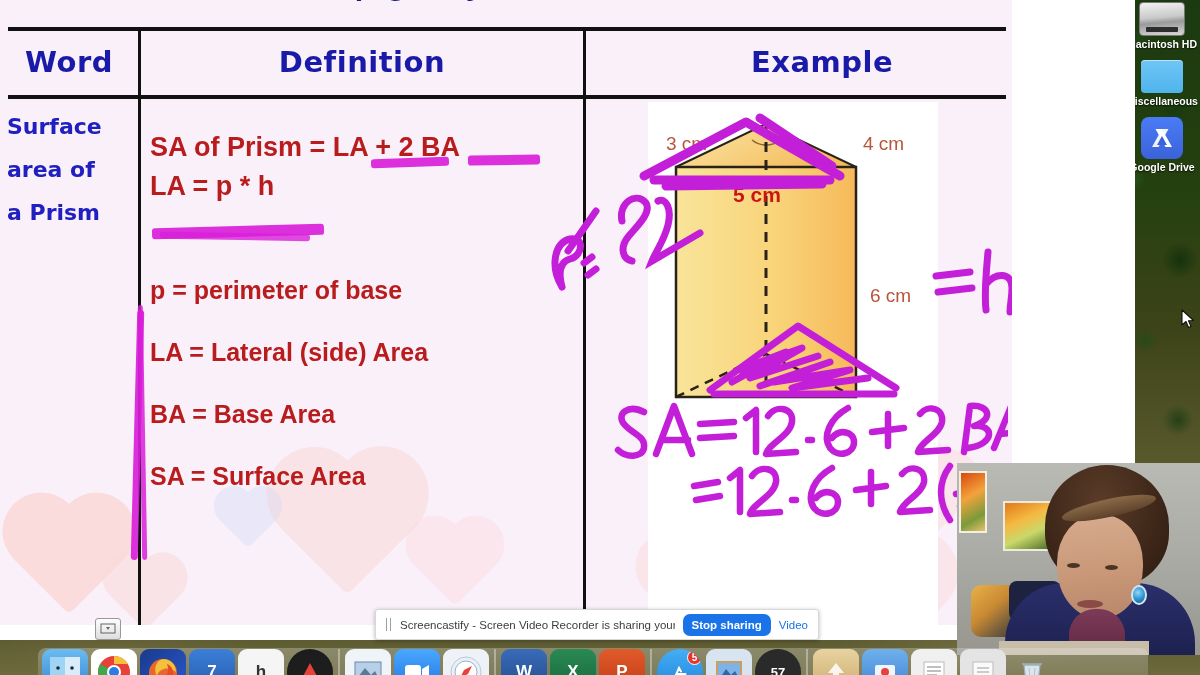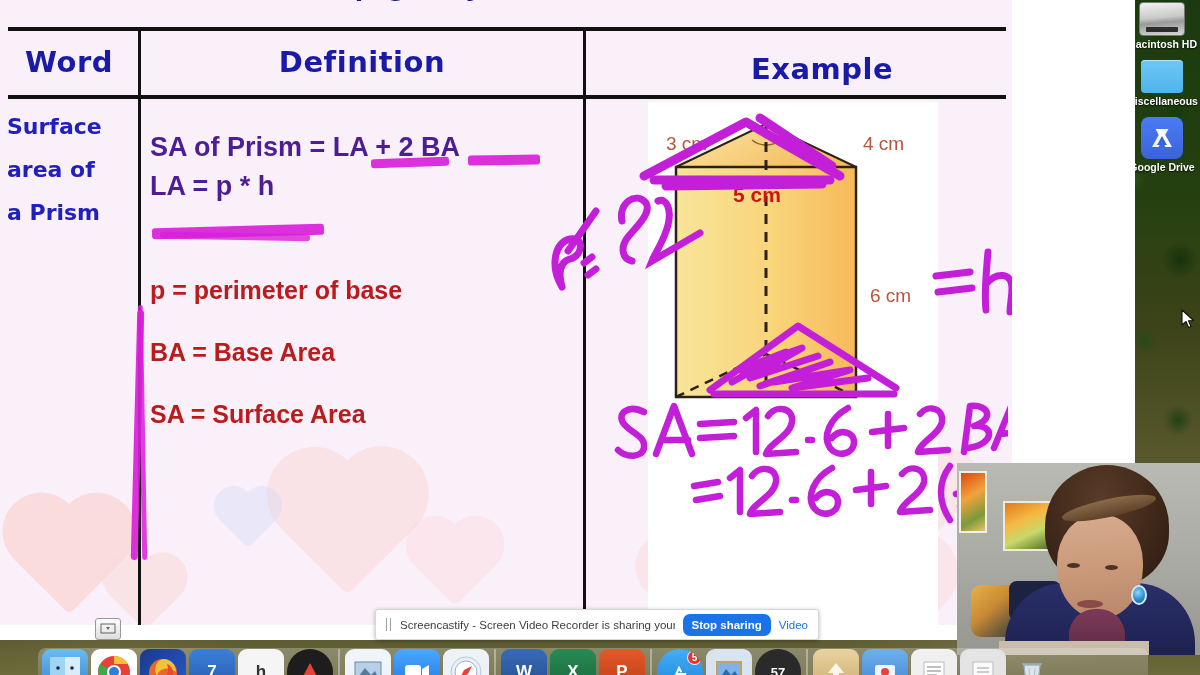--- a/index.html
+++ b/index.html
@@ -126,34 +126,34 @@
 
   .hdr-cell {
     position: absolute; top: 4px; height: 62px;
     display: flex; align-items: center; justify-content: center;
     font-family: "DejaVu Sans", sans-serif;
     font-size: 29px; font-weight: bold; color: #1a1aa8;
     letter-spacing: .5px;
   }
   .hdr-word { left: 0; width: 138px; }
   .hdr-def  { left: 141px; width: 442px; }
-  .hdr-ex   { left: 586px; width: 472px; margin-top: 7px; }
+  .hdr-ex   { left: 586px; width: 472px; }
 
   .word-cell {
     position: absolute; left: 4px; top: 78px; width: 132px;
     font-family: "DejaVu Sans", sans-serif;
     font-size: 22px; font-weight: bold; color: #2020c0;
     line-height: 43px;
     padding-left: 3px;
   }
 
   .def-cell { position: absolute; left: 150px; top: 105px; width: 430px; }
   .formula {
     font-family: "Liberation Sans", sans-serif;
-    font-weight: bold; color: #4c1d95; font-size: 27px;
+    font-weight: bold; color: #b91c1c; font-size: 27px;
     white-space: nowrap; margin-bottom: 8px;
   }
   .formula.f2 { }
   .deflist { margin-top: 74px; }
   .defline {
     font-family: "Liberation Sans", sans-serif;
     font-weight: bold; color: #b91c1c; font-size: 25px;
     margin-bottom: 33px; white-space: nowrap;
   }
 
@@ -364,20 +364,21 @@
           <div>Surface</div>
           <div>area of</div>
           <div>a Prism</div>
         </div>
 
         <div class="def-cell">
           <div class="formula">SA of Prism = LA + 2 BA</div>
           <div class="formula f2">LA = p * h</div>
           <div class="deflist">
             <div class="defline">p = perimeter of base</div>
+            <div class="defline">LA = Lateral (side) Area</div>
             <div class="defline">BA = Base Area</div>
             <div class="defline">SA = Surface Area</div>
           </div>
         </div>
 
         <div class="example-cell">
           <div class="fig-white"></div>
           <div class="prism-wrap">
             <svg width="290" height="320" viewBox="0 0 290 320">
               <defs>

